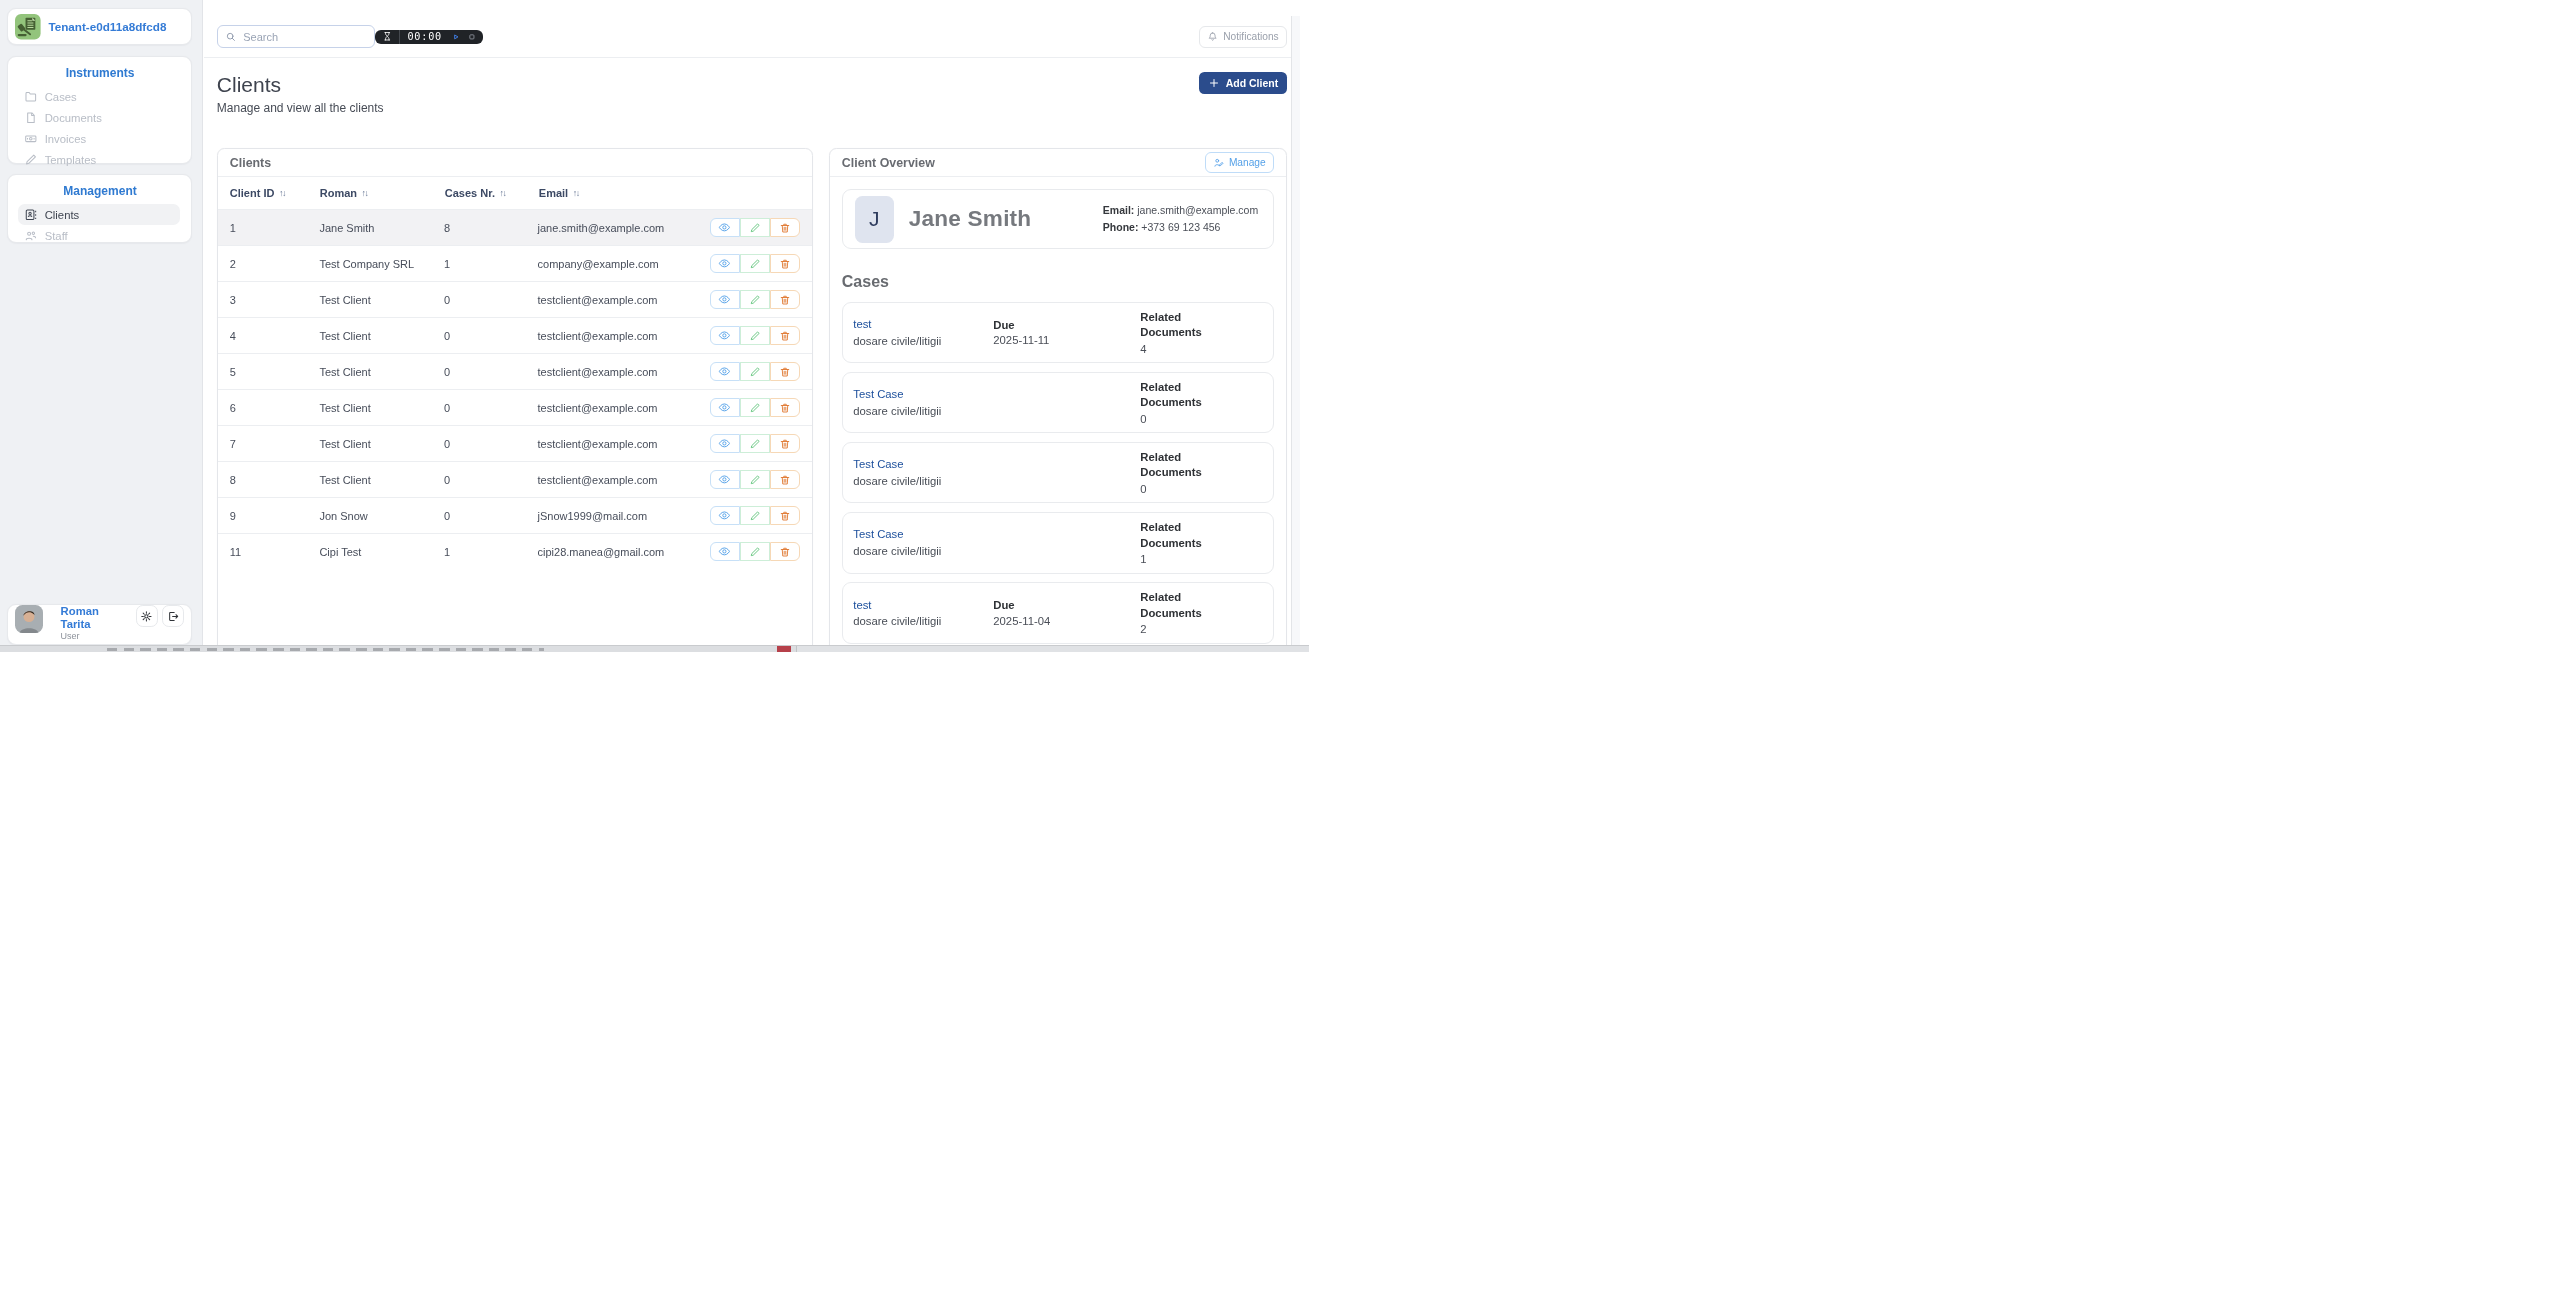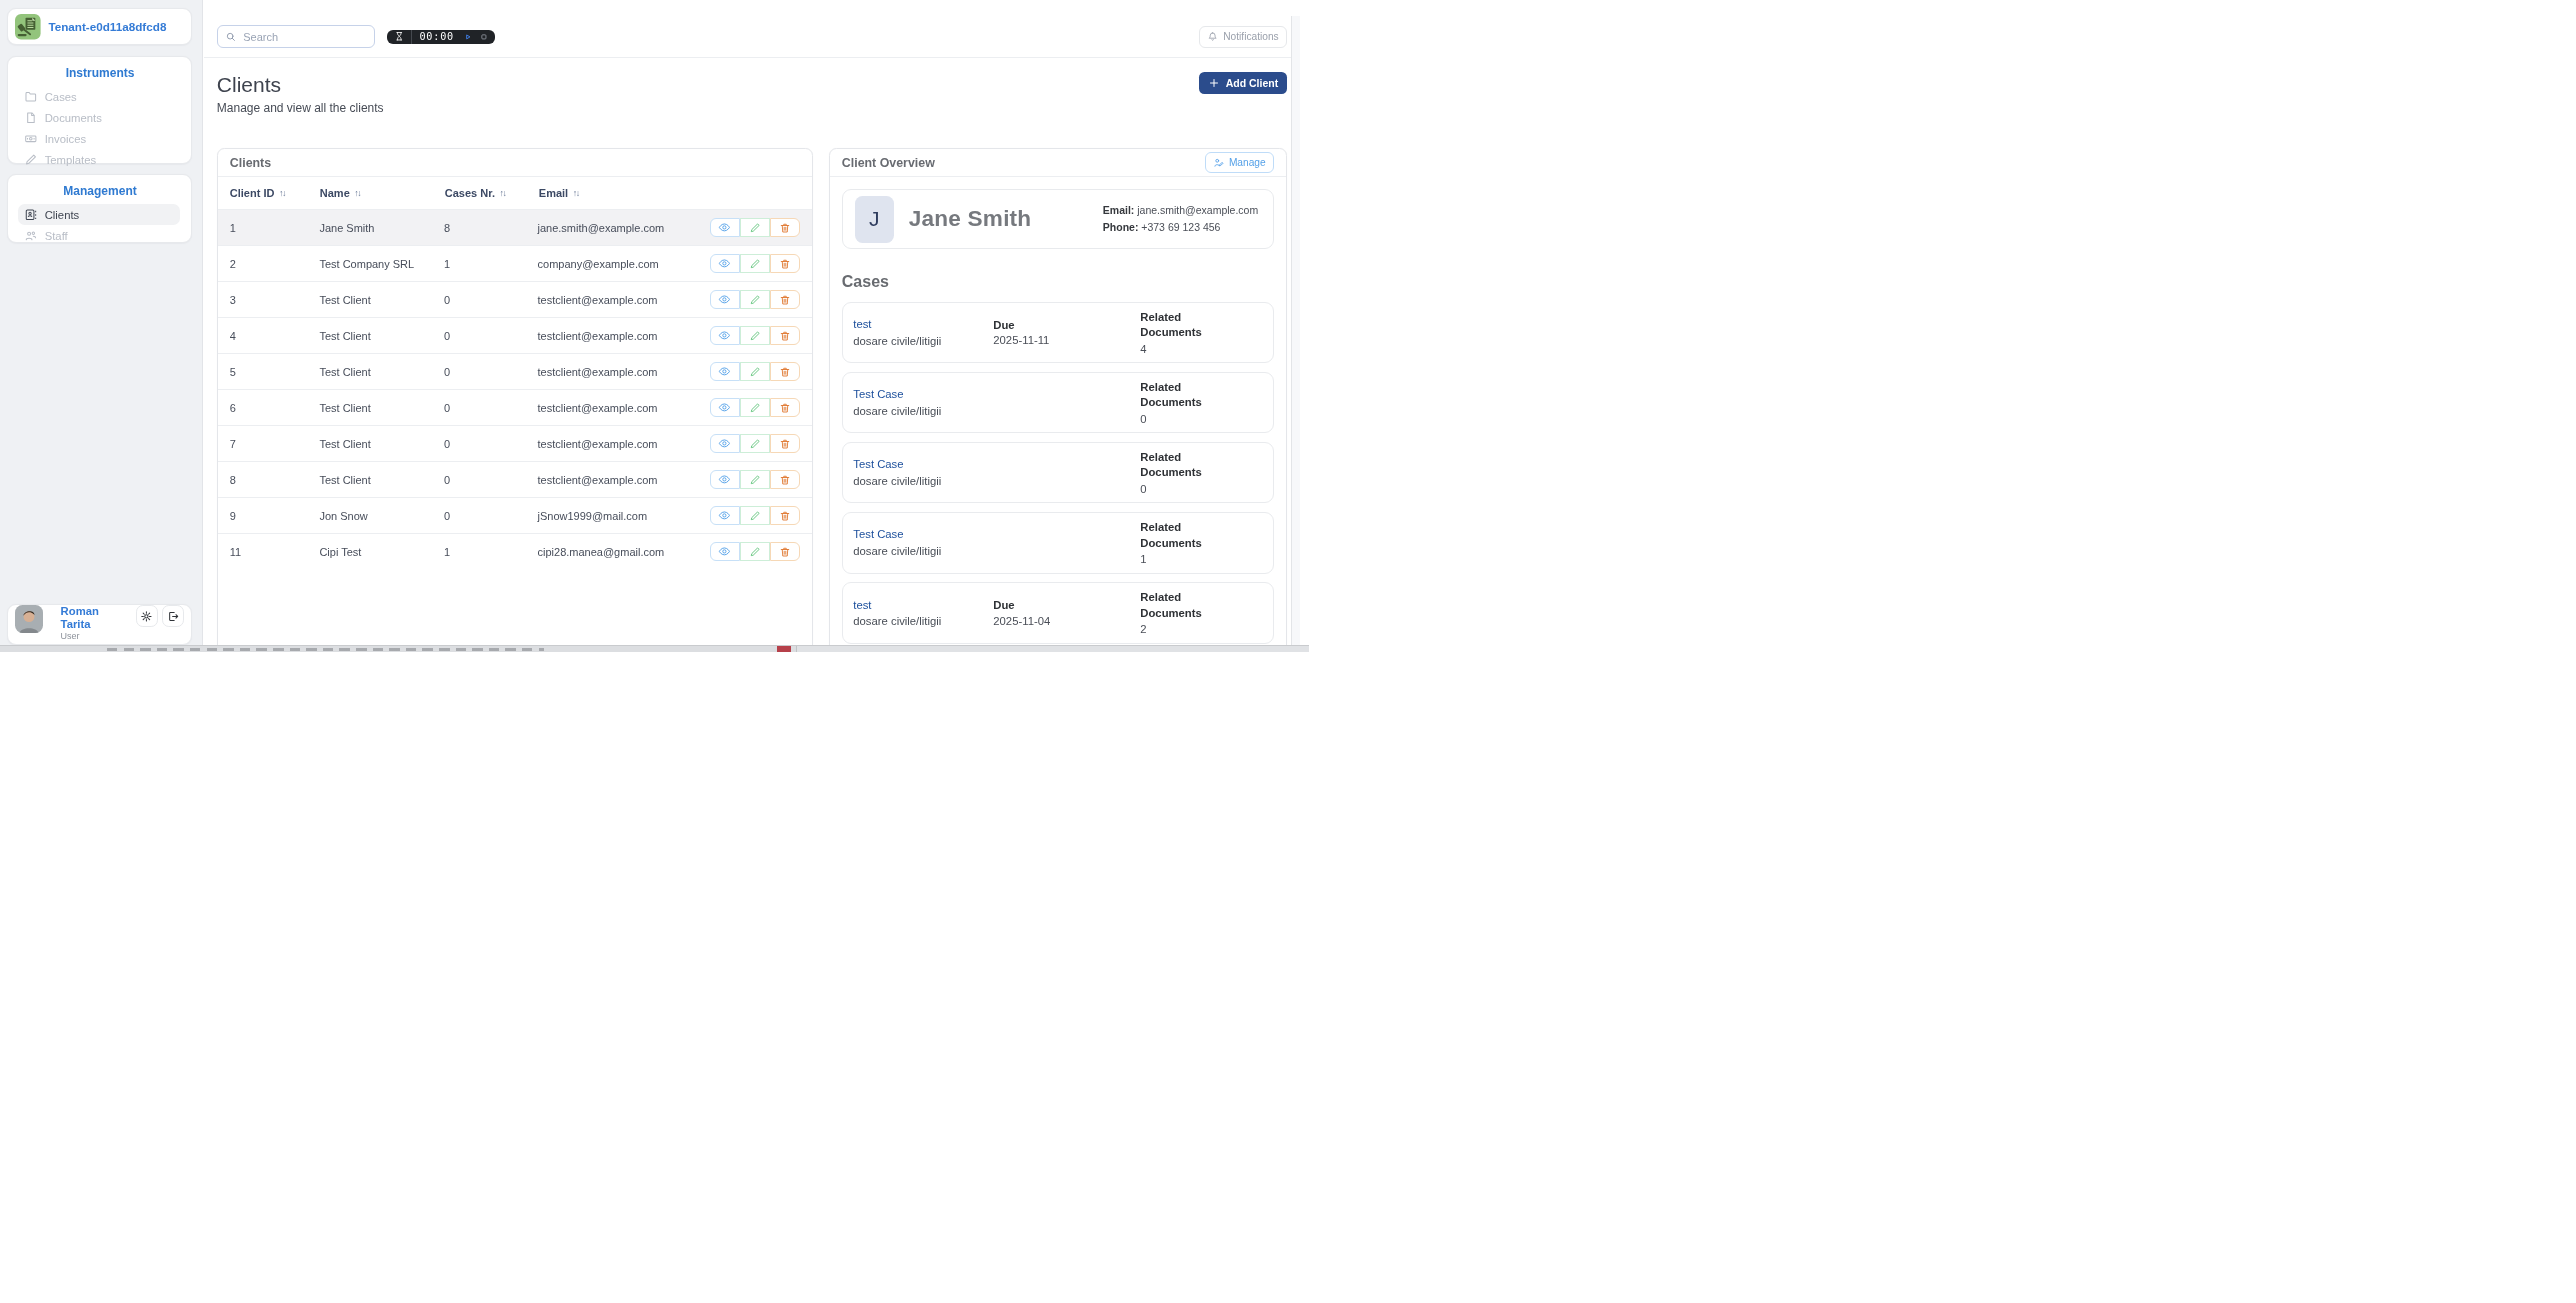--- a/index.html
+++ b/index.html
@@ -26,21 +26,21 @@
   .ubtn{width:22px;height:22px;border:0.8px solid #e7e9ec;border-radius:6.8px;background:#fff;display:flex;align-items:center;justify-content:center;color:#2f3237;cursor:pointer;}
   .avatar{width:28px;height:28px;border-radius:7.5px;overflow:hidden;flex:none;}
 
   
   .main{position:absolute;left:204px;top:16px;right:9px;height:652px;}
   .scrolltrack{position:absolute;right:0;top:0;width:9px;height:652px;background:#f7f8fa;border-left:0.8px solid #e3e5e8;box-sizing:border-box;}
   .topbar{position:absolute;left:0;right:0;top:0;height:42px;border-bottom:0.8px solid #eceef1;display:flex;align-items:center;padding:0 12.8px;box-sizing:border-box;}
   .search{width:158px;height:23px;border:0.8px solid #c6d2e9;border-radius:6px;display:flex;align-items:center;padding:0 6.8px;gap:5.3px;box-sizing:border-box;color:#8e99ac;}
   .search input{border:0;outline:0;flex:1;font-size:11px;font-family:inherit;color:#3f4551;background:transparent;}
   .search input::placeholder{color:#9aa4b5;}
-  .timer{margin-left:12px;height:14px;background:#202327;border-radius:6px;display:flex;align-items:center;color:#fff;}
+  .timer{height:14px;background:#202327;border-radius:6px;display:flex;align-items:center;color:#fff;}
   .t-hg{height:100%;display:flex;align-items:center;padding:0 6.8px;border-right:0.8px solid #45494f;}
   .t-val{font-family:"DejaVu Sans Mono",monospace;font-size:10.2px;letter-spacing:0.8px;margin:0 6px 0 7.5px;}
   .t-btn{display:flex;align-items:center;justify-content:center;padding:0 3px;cursor:pointer;background:none;border:0;}
   .notif{margin-left:auto;height:22px;border:0.8px solid #e6e8eb;border-radius:6px;background:#fff;color:#9ba1ac;display:flex;align-items:center;gap:4.5px;padding:0 7.5px;font-size:10.2px;cursor:pointer;}
 
   .content{position:absolute;left:0;right:0;top:42px;bottom:0;}
   .page-head{position:absolute;top:13.6px;left:12.8px;right:12.8px;display:flex;}
   .page-title{font-size:21px;font-weight:500;color:#3e434e;line-height:1.2;}
   .page-sub{margin-top:3.8px;font-size:12px;color:#464b55;}
   .addbtn{margin-left:auto;align-self:flex-start;margin-top:0;height:22.6px;background:#2b4c8c;color:#fff;border:0;border-radius:5.3px;
@@ -283,21 +283,21 @@
         <div class="card tcard">
           <div class="card-head">
             <span class="card-title">Clients</span>
           </div>
           <div class="thead">
             <span class="th c-id">
                 <span>Client ID</span>
                 <span class="sort">↑↓</span>
               </span>
             <span class="th c-name">
-                <span>Name</span>
+                <span>Roman</span>
                 <span class="sort">↑↓</span>
               </span>
             <span class="th c-cases">
                 <span>Cases Nr.</span>
                 <span class="sort">↑↓</span>
               </span>
             <span class="th c-email">
                 <span>Email</span>
                 <span class="sort">↑↓</span>
               </span>

